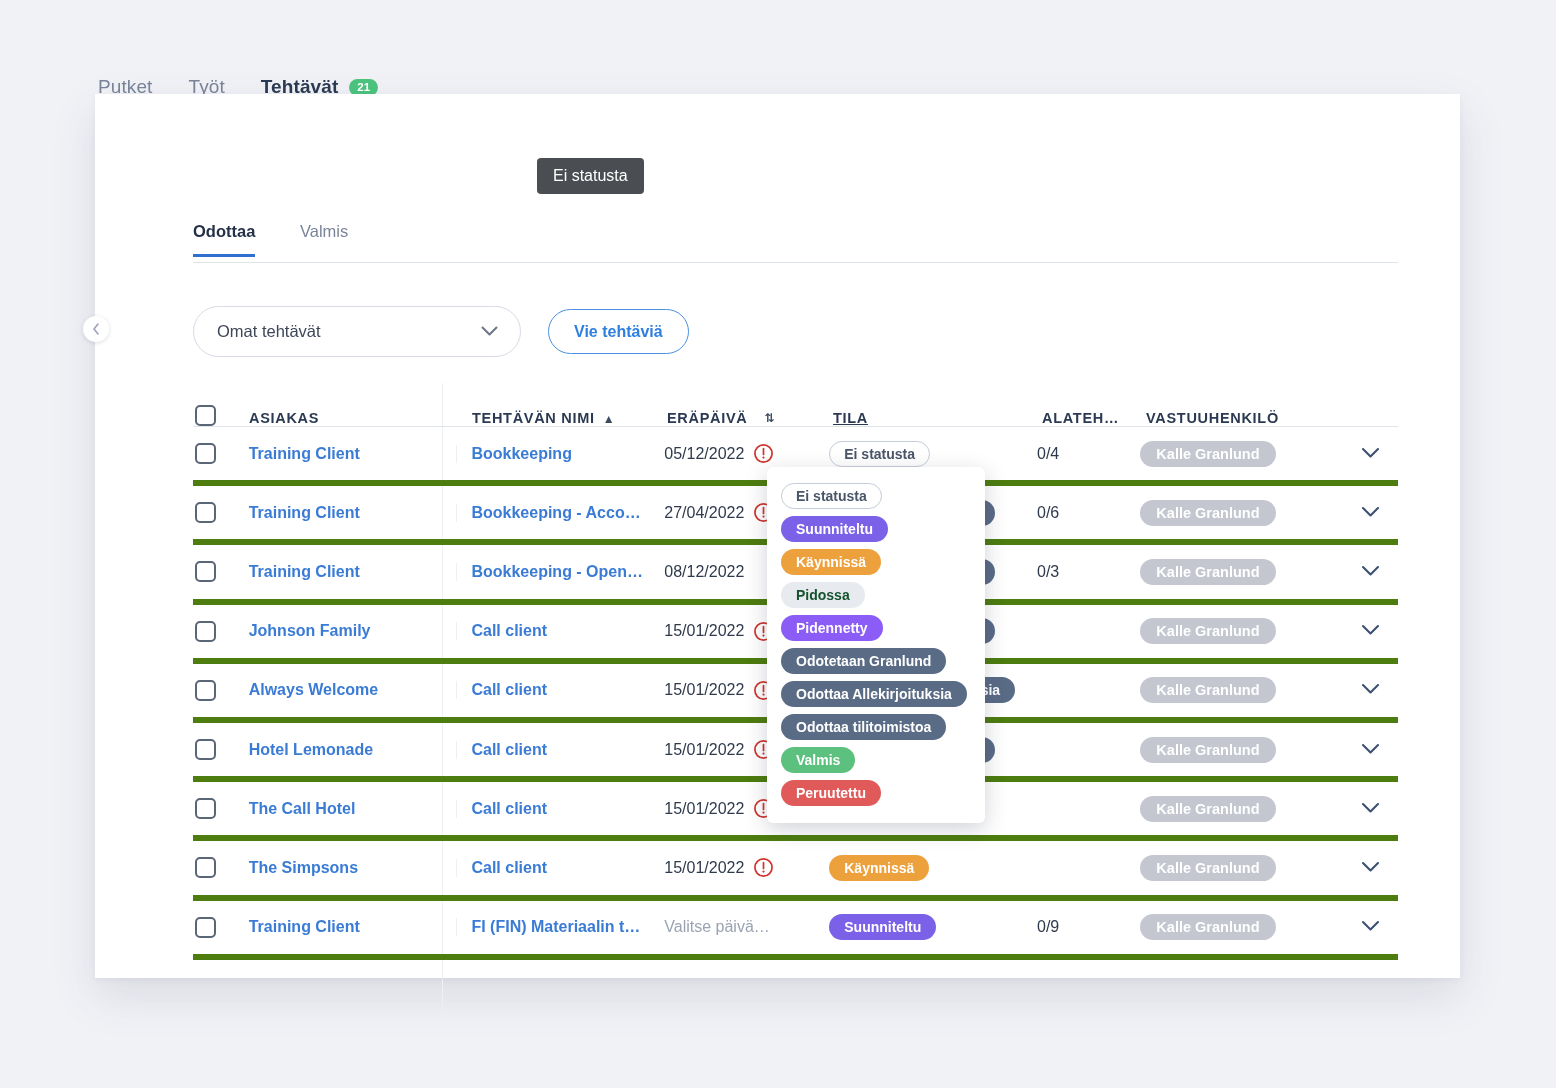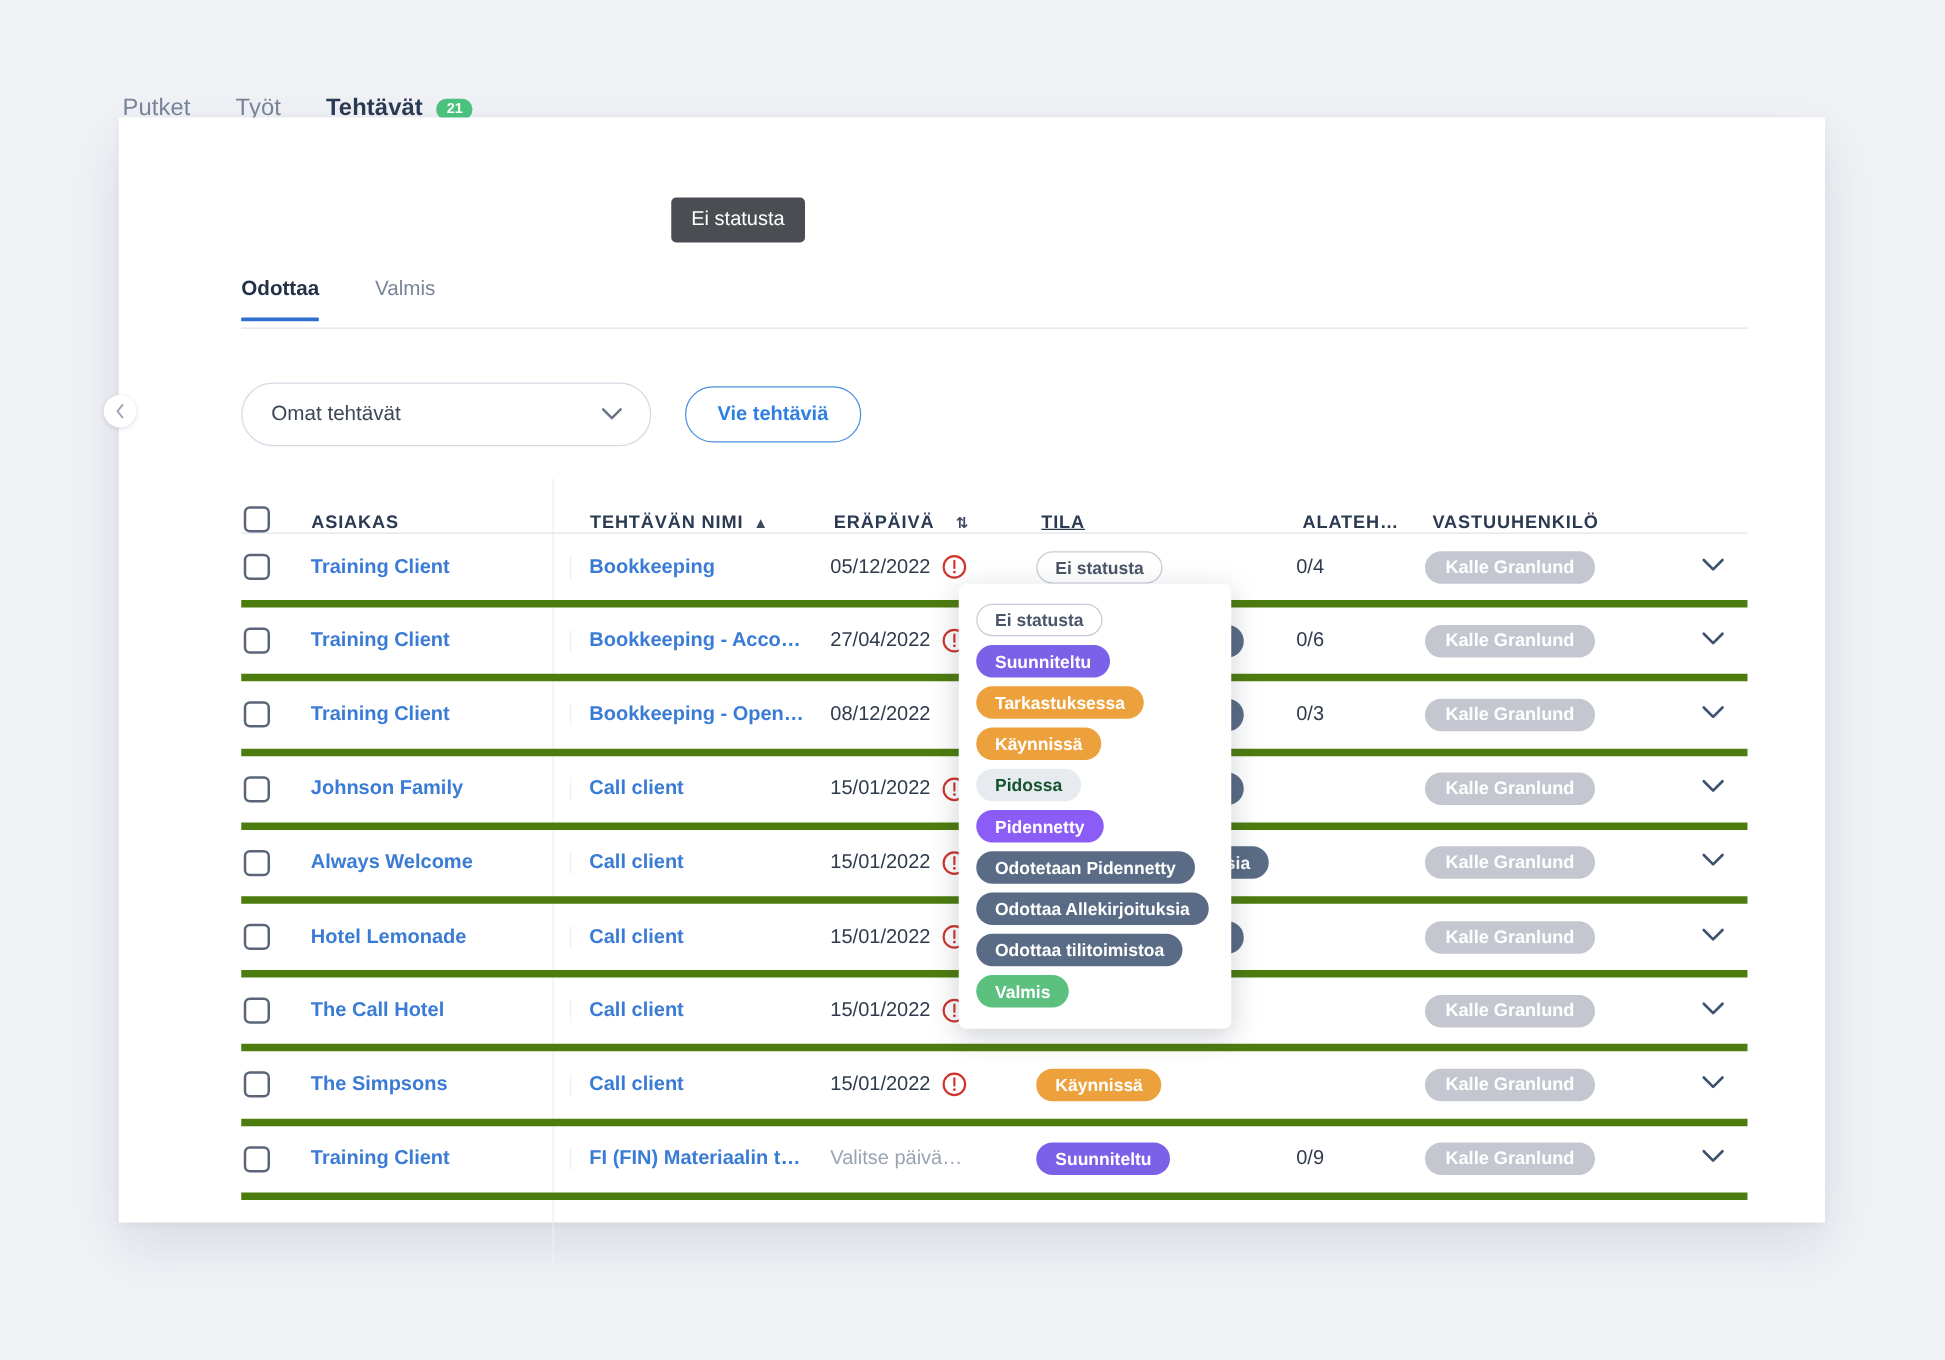--- a/index.html
+++ b/index.html
@@ -356,24 +356,24 @@
                 <path d="M2 2l7.5 7.5L17 2" stroke="#3c5170" stroke-width="2.1" fill="none" stroke-linecap="round" stroke-linejoin="round"></path>
               </svg></span>
           </div>
         </div>
       </div>
   </div>
 
   <div id="status-menu">
       <div class="menu-item"><span class="badge none" style="">Ei statusta</span></div>
       <div class="menu-item"><span class="badge" style="background:#7b61e8;">Suunniteltu</span></div>
-      <div class="menu-item"><span class="badge" style="background:#eda13c;">Tarkastuksessa</span></div>
       <div class="menu-item"><span class="badge" style="background:#eda13c;">Käynnissä</span></div>
       <div class="menu-item"><span class="badge hold" style="">Pidossa</span></div>
       <div class="menu-item"><span class="badge" style="background:#8b5cf6;">Pidennetty</span></div>
-      <div class="menu-item"><span class="badge" style="background:#5a6b85;">Odotetaan Pidennetty</span></div>
+      <div class="menu-item"><span class="badge" style="background:#5a6b85;">Odotetaan Granlund</span></div>
       <div class="menu-item"><span class="badge" style="background:#5a6b85;">Odottaa Allekirjoituksia</span></div>
       <div class="menu-item"><span class="badge" style="background:#5a6b85;">Odottaa tilitoimistoa</span></div>
       <div class="menu-item"><span class="badge" style="background:#5cc07f;">Valmis</span></div>
+      <div class="menu-item"><span class="badge" style="background:#e05a5a;">Peruutettu</span></div>
     </div>
 </div>
 
 <div id="tooltip">Ei statusta</div>
 
 </body></html>

